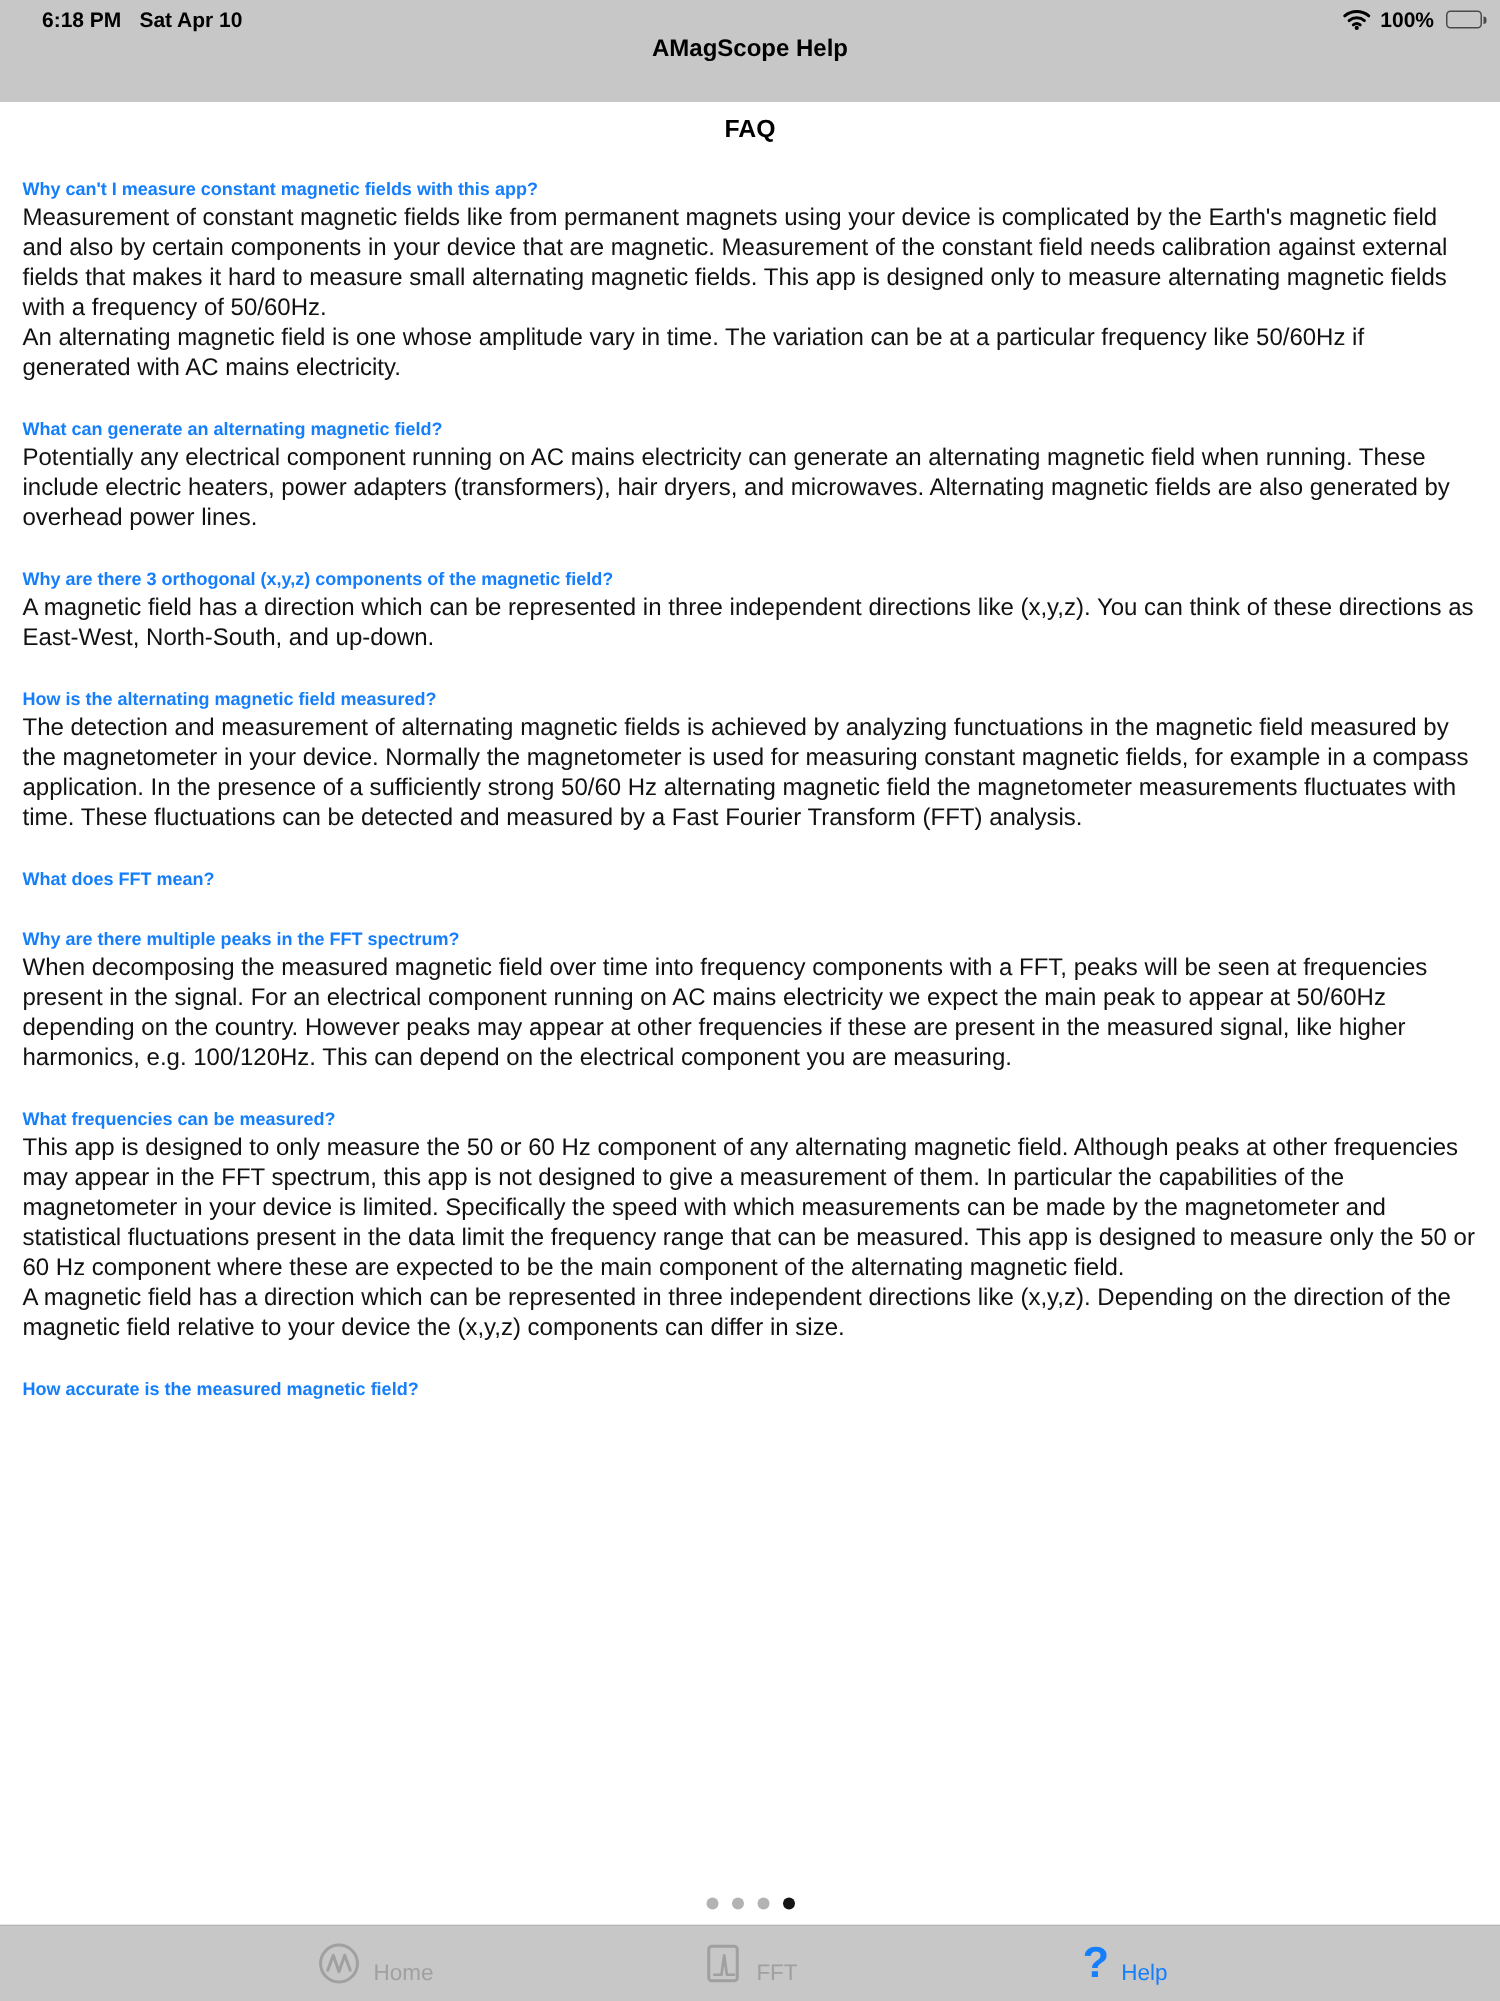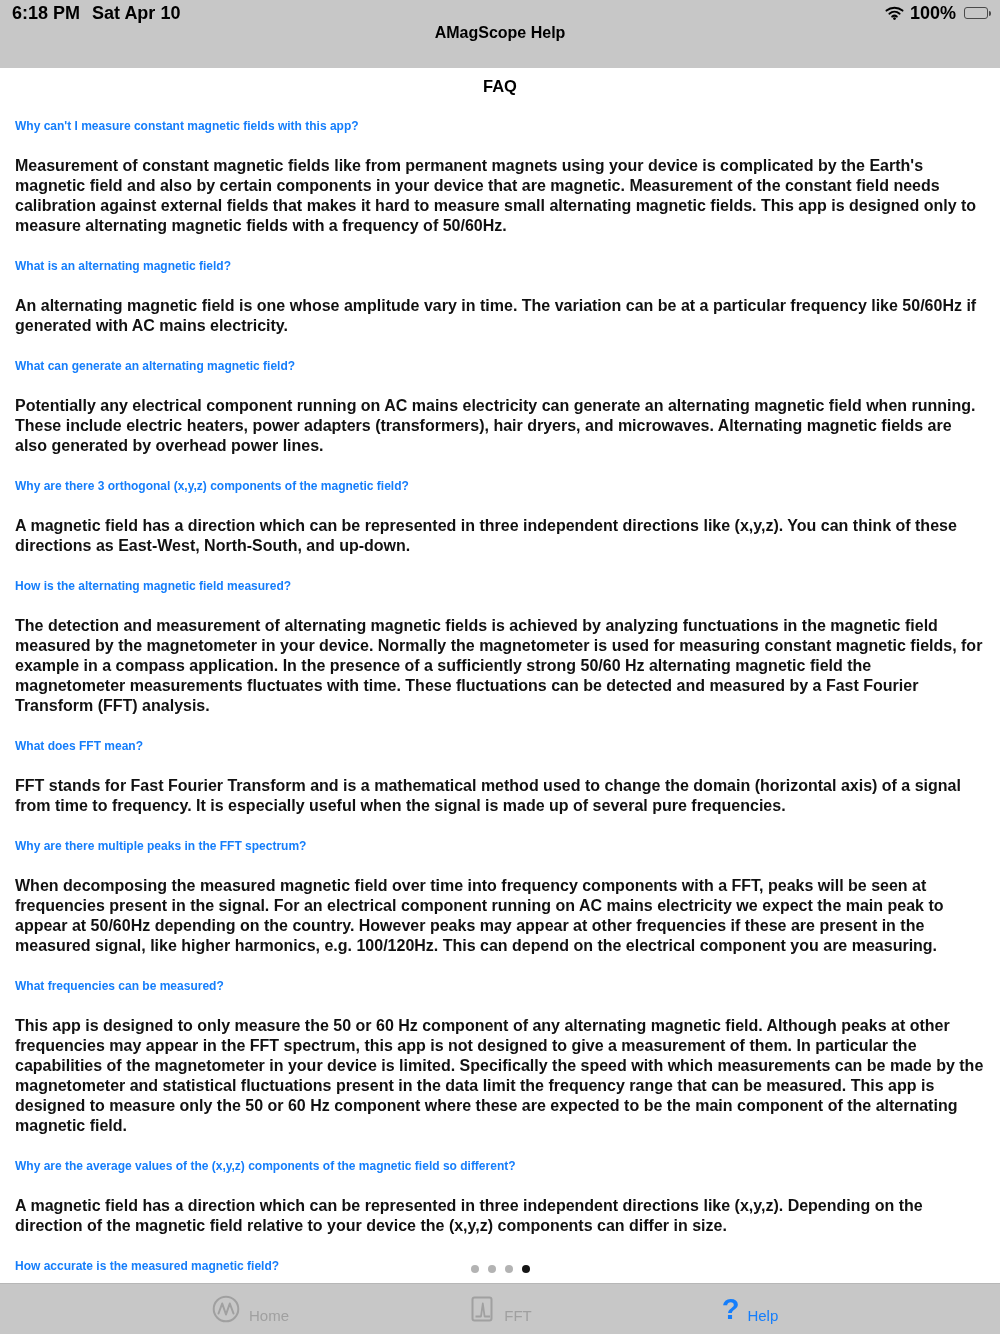--- a/index.html
+++ b/index.html
@@ -8,21 +8,21 @@
     font-family: "Liberation Sans", "DejaVu Sans", sans-serif;
     background: #ffffff;
     overflow: hidden;
   }
   .screen { width: 1000px; height: 1334px; display: flex; flex-direction: column; position: relative; }
 
   
   .top-chrome { background: #c7c7c7; flex: 0 0 auto; }
   .status-bar {
     height: 24px; display: flex; align-items: center; justify-content: space-between;
-    padding: 2px 12px 0 12px; font-size: 18px; font-weight: 600; color: #000; gap: 14px;
+    padding: 2px 12px 0 28px; font-size: 14px; font-weight: 600; color: #000; gap: 14px;
   }
   .status-left { display: flex; gap: 12px; align-items: center; }
   .status-right { display: flex; gap: 6px; align-items: center; }
   .wifi-svg { display: inline-block; }
   .battery {
     width: 24px; height: 12px; border: 1px solid #4a4a4a; border-radius: 3px;
     padding: 1px; position: relative; margin-left: 2px;
   }
   .battery .level { width: 100%; height: 100%; background: #111; border-radius: 1.5px; }
   .battery::after {
@@ -36,22 +36,22 @@
   .content {
     flex: 1 1 auto; background: #ffffff; padding: 0 15px 40px 15px;
     overflow: hidden; position: relative;
   }
   .faq-title { text-align: center; font-size: 16.5px; font-weight: 700; color: #000; margin-top: 9px; }
   .faq-question {
     color: #157efb; font-size: 12px; font-weight: 700;
     margin-top: 20px; line-height: 20px;
   }
   .faq-answer {
-    color: #111; font-size: 16px; font-weight: 700;
-    margin-top: 20px; line-height: 20px;
+    color: #111; font-size: 16px; font-weight: 400;
+    line-height: 20px;
   }
 
   
   .page-dots {
     position: absolute; bottom: 10px; left: 0; right: 0;
     display: flex; justify-content: center; align-items: center; gap: 9px;
   }
   .dot { width: 8px; height: 8px; border-radius: 50%; background: #b3b3b3; }
   .dot.active { background: #151515; }
 
@@ -97,42 +97,39 @@
       <span class="nav-title">AMagScope Help</span>
     </div>
   </div>
 
   <div class="content">
     <div class="faq-title">FAQ</div>
 
     <div class="faq-question">Why can't I measure constant magnetic fields with this app?</div>
     <div class="faq-answer">Measurement of constant magnetic fields like from permanent magnets using your device is complicated by the Earth's magnetic field and also by certain components in your device that are magnetic. Measurement of the constant field needs calibration against external fields that makes it hard to measure small alternating magnetic fields. This app is designed only to measure alternating magnetic fields with a frequency of 50/60Hz.</div>
 
-    <div class="faq-question">What is an alternating magnetic field?</div>
     <div class="faq-answer">An alternating magnetic field is one whose amplitude vary in time. The variation can be at a particular frequency like 50/60Hz if generated with AC mains electricity.</div>
 
     <div class="faq-question">What can generate an alternating magnetic field?</div>
     <div class="faq-answer">Potentially any electrical component running on AC mains electricity can generate an alternating magnetic field when running. These include electric heaters, power adapters (transformers), hair dryers, and microwaves. Alternating magnetic fields are also generated by overhead power lines.</div>
 
     <div class="faq-question">Why are there 3 orthogonal (x,y,z) components of the magnetic field?</div>
     <div class="faq-answer">A magnetic field has a direction which can be represented in three independent directions like (x,y,z). You can think of these directions as East-West, North-South, and up-down.</div>
 
     <div class="faq-question">How is the alternating magnetic field measured?</div>
     <div class="faq-answer">The detection and measurement of alternating magnetic fields is achieved by analyzing functuations in the magnetic field measured by the magnetometer in your device. Normally the magnetometer is used for measuring constant magnetic fields, for example in a compass application. In the presence of a sufficiently strong 50/60 Hz alternating magnetic field the magnetometer measurements fluctuates with time. These fluctuations can be detected and measured by a Fast Fourier Transform (FFT) analysis.</div>
 
     <div class="faq-question">What does FFT mean?</div>
-    <div class="faq-answer">FFT stands for Fast Fourier Transform and is a mathematical method used to change the domain (horizontal axis) of a signal from time to frequency. It is especially useful when the signal is made up of several pure frequencies.</div>
 
     <div class="faq-question">Why are there multiple peaks in the FFT spectrum?</div>
     <div class="faq-answer">When decomposing the measured magnetic field over time into frequency components with a FFT, peaks will be seen at frequencies present in the signal. For an electrical component running on AC mains electricity we expect the main peak to appear at 50/60Hz depending on the country. However peaks may appear at other frequencies if these are present in the measured signal, like higher harmonics, e.g. 100/120Hz. This can depend on the electrical component you are measuring.</div>
 
     <div class="faq-question">What frequencies can be measured?</div>
     <div class="faq-answer">This app is designed to only measure the 50 or 60 Hz component of any alternating magnetic field. Although peaks at other frequencies may appear in the FFT spectrum, this app is not designed to give a measurement of them. In particular the capabilities of the magnetometer in your device is limited. Specifically the speed with which measurements can be made by the magnetometer and statistical fluctuations present in the data limit the frequency range that can be measured. This app is designed to measure only the 50 or 60 Hz component where these are expected to be the main component of the alternating magnetic field.</div>
 
-    <div class="faq-question">Why are the average values of the (x,y,z) components of the magnetic field so different?</div>
     <div class="faq-answer">A magnetic field has a direction which can be represented in three independent directions like (x,y,z). Depending on the direction of the magnetic field relative to your device the (x,y,z) components can differ in size.</div>
 
     <div class="faq-question">How accurate is the measured magnetic field?</div>
 
     <div class="page-dots">
       <span class="dot"></span>
       <span class="dot"></span>
       <span class="dot"></span>
       <span class="dot active"></span>
     </div>

